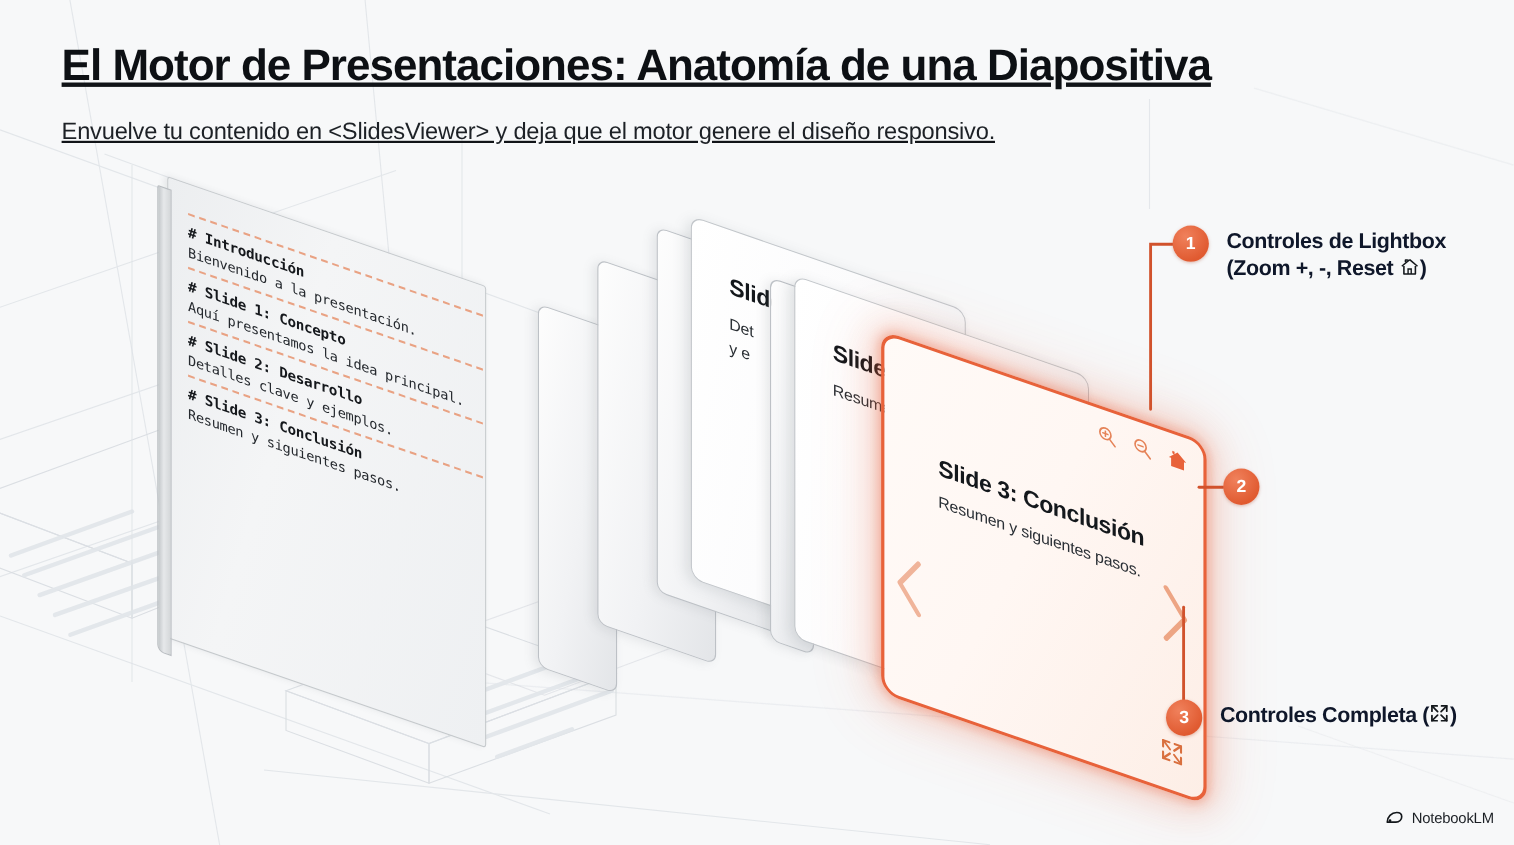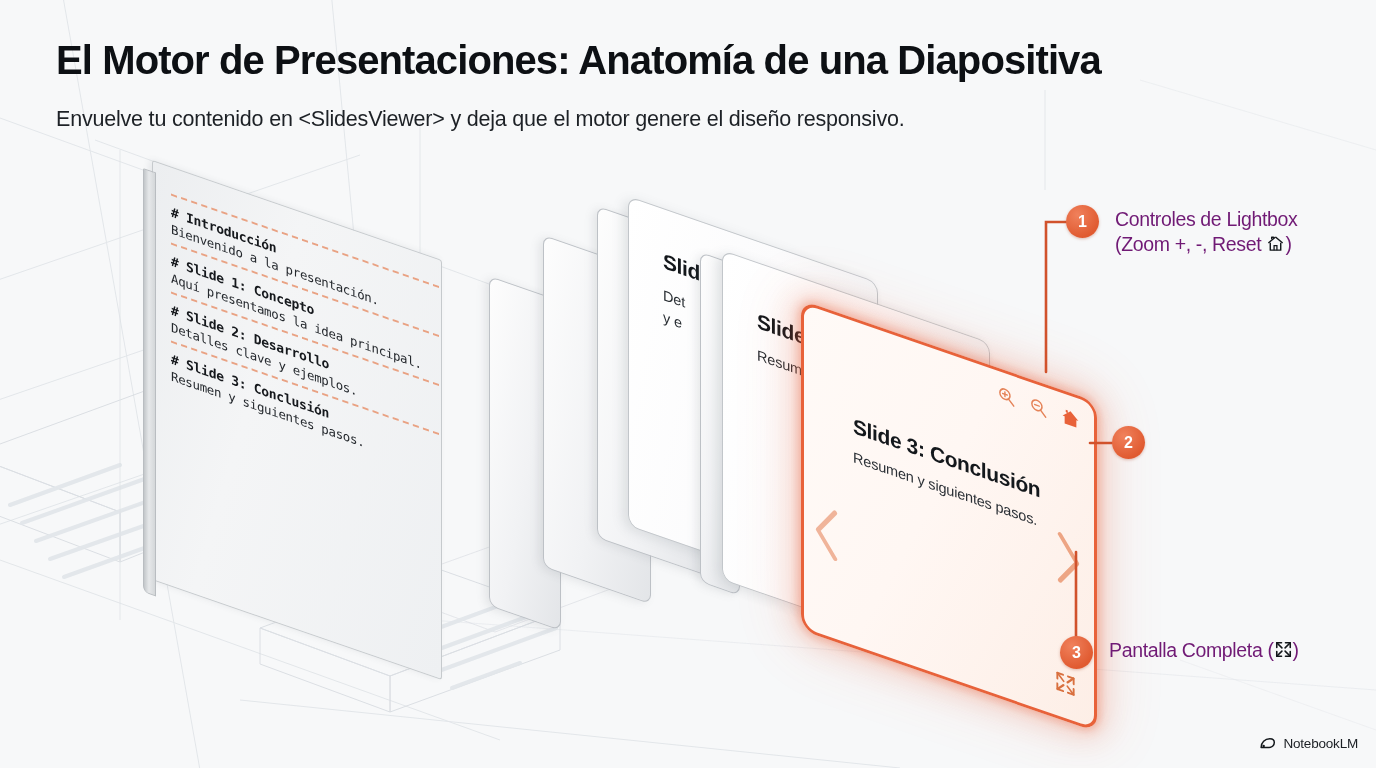--- a/index.html
+++ b/index.html
@@ -8,21 +8,21 @@
     background:#f7f8f9;
     font-family:"Liberation Sans", sans-serif;
     position:relative;
     color:#111418;
   }
 
   
   #bg-art { position:absolute; inset:0; z-index:0; }
 
   
-  .header { position:absolute; left:56px; top:38px; z-index:40; }
+  .header { position:absolute; left:56px; top:38px; z-index:40;text-decoration:underline; }
   .title {
     font-size:40px; font-weight:bold; letter-spacing:-0.9px;
     color:#0d1014; white-space:nowrap; line-height:1.12;
   }
   .subtitle {
     font-size:21.5px; font-weight:400; color:#1d2126;
     margin-top:24px; white-space:nowrap; letter-spacing:-0.2px;
   }
 
   
@@ -144,22 +144,23 @@
   .callout { position:absolute; display:flex; align-items:flex-start; }
   .badge {
     width:33px; height:33px; border-radius:50%;
     background:radial-gradient(circle at 36% 30%,#f0815c,#e05a30 72%);
     color:#fff; font-size:16px; font-weight:bold;
     display:flex; align-items:center; justify-content:center;
     flex:0 0 auto; box-shadow:0 1px 3px rgba(170,70,40,.35);
   }
   .callout-text {
     margin-left:16px; font-size:19.5px; line-height:1.27;
-    color:#701a75; letter-spacing:-0.35px; white-space:nowrap;
+    color:#0f172a; letter-spacing:-0.35px; white-space:nowrap;
     padding-top:2px;
+    font-weight:bold;
   }
   .callout-text .ln2 { display:block; }
   .inline-ico { display:inline-block; vertical-align:-2px; }
 
   
   .watermark {
     position:absolute; right:18px; bottom:16px; z-index:70;
     display:flex; align-items:center; gap:7px;
     font-size:13.5px; color:#1b1f24; letter-spacing:-0.2px;text-align:right;
   }
@@ -355,21 +356,21 @@
     </div>
   </div>
 
   <div class="callout" style="left:1112px; top:426px;">
     <div class="badge">2</div>
   </div>
 
   <div class="callout" style="left:1060px; top:636px;">
     <div class="badge">3</div>
     <div class="callout-text">
-      <span>Pantalla Completa (</span><svg class="inline-ico" width="19" height="19" viewBox="0 0 24 24">
+      <span>Controles Completa (</span><svg class="inline-ico" width="19" height="19" viewBox="0 0 24 24">
           <g fill="none" stroke="#13171b" stroke-width="2" stroke-linecap="round" stroke-linejoin="round">
             <path d="M9.5 3.5 L3.5 3.5 L3.5 9.5"></path>
             <path d="M3.5 3.5 L10 10"></path>
             <path d="M14.5 3.5 L20.5 3.5 L20.5 9.5"></path>
             <path d="M20.5 3.5 L14 10"></path>
             <path d="M9.5 20.5 L3.5 20.5 L3.5 14.5"></path>
             <path d="M3.5 20.5 L10 14"></path>
             <path d="M14.5 20.5 L20.5 20.5 L20.5 14.5"></path>
             <path d="M20.5 20.5 L14 14"></path>
           </g>

